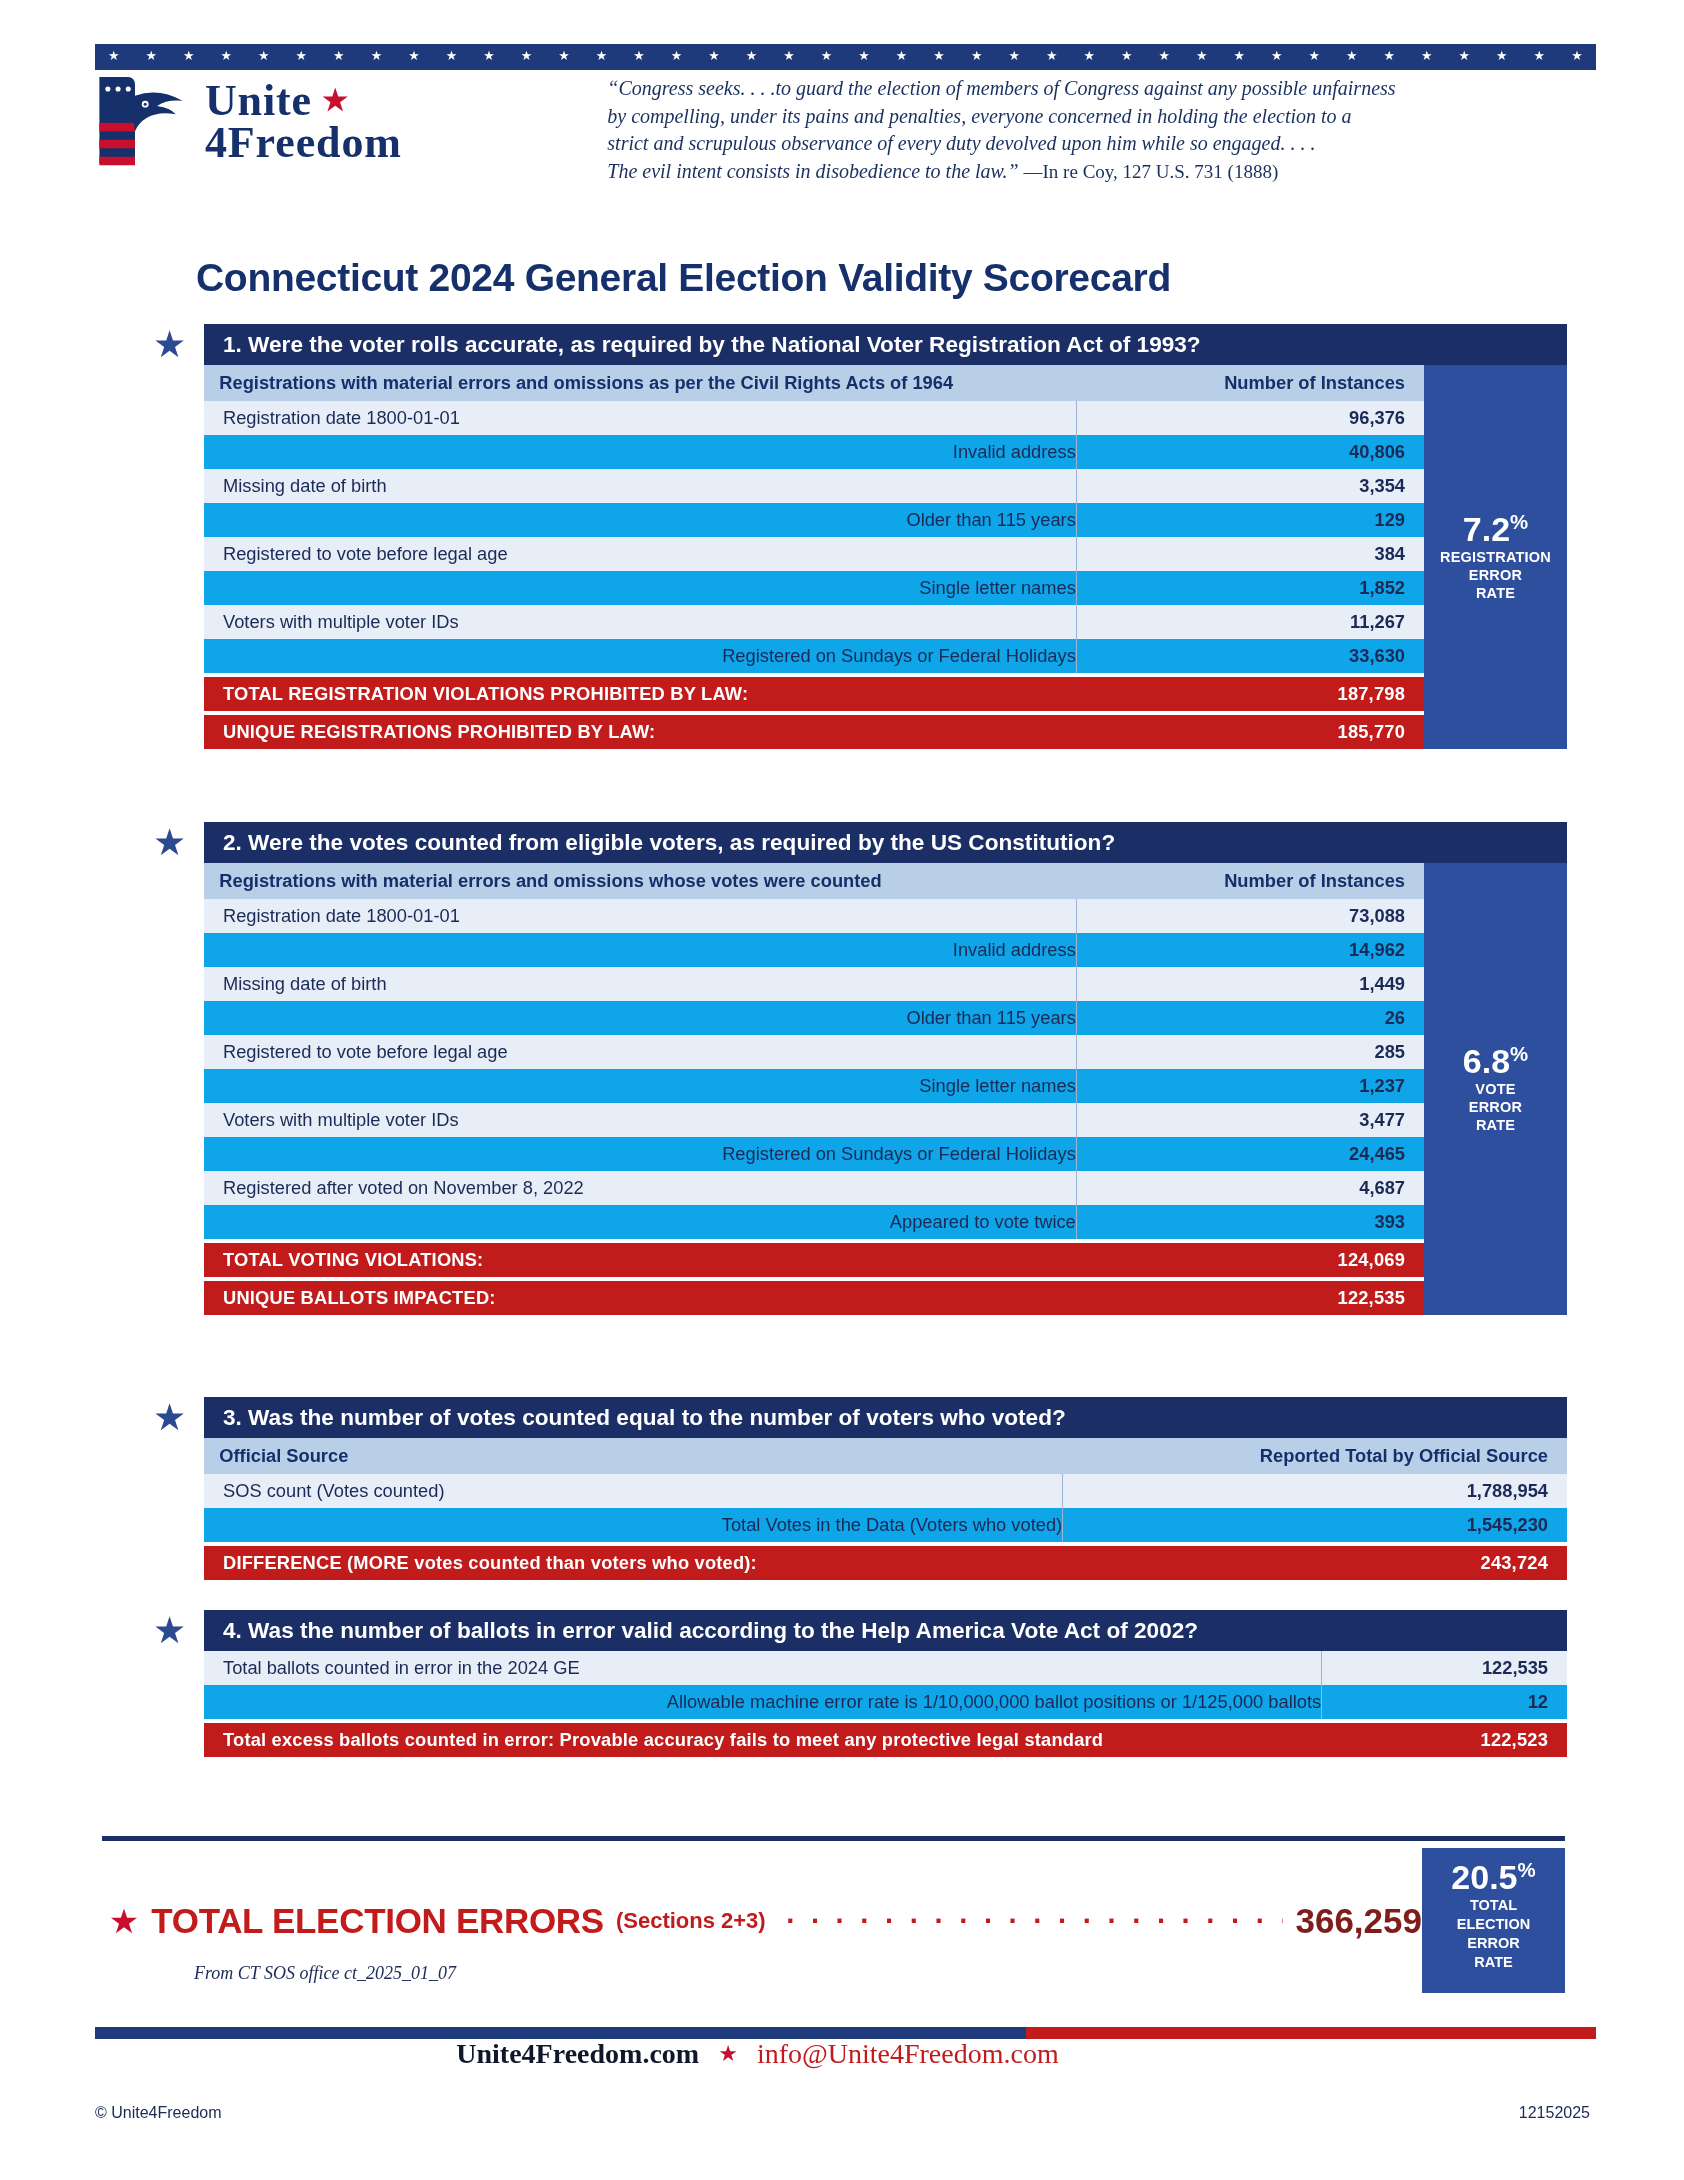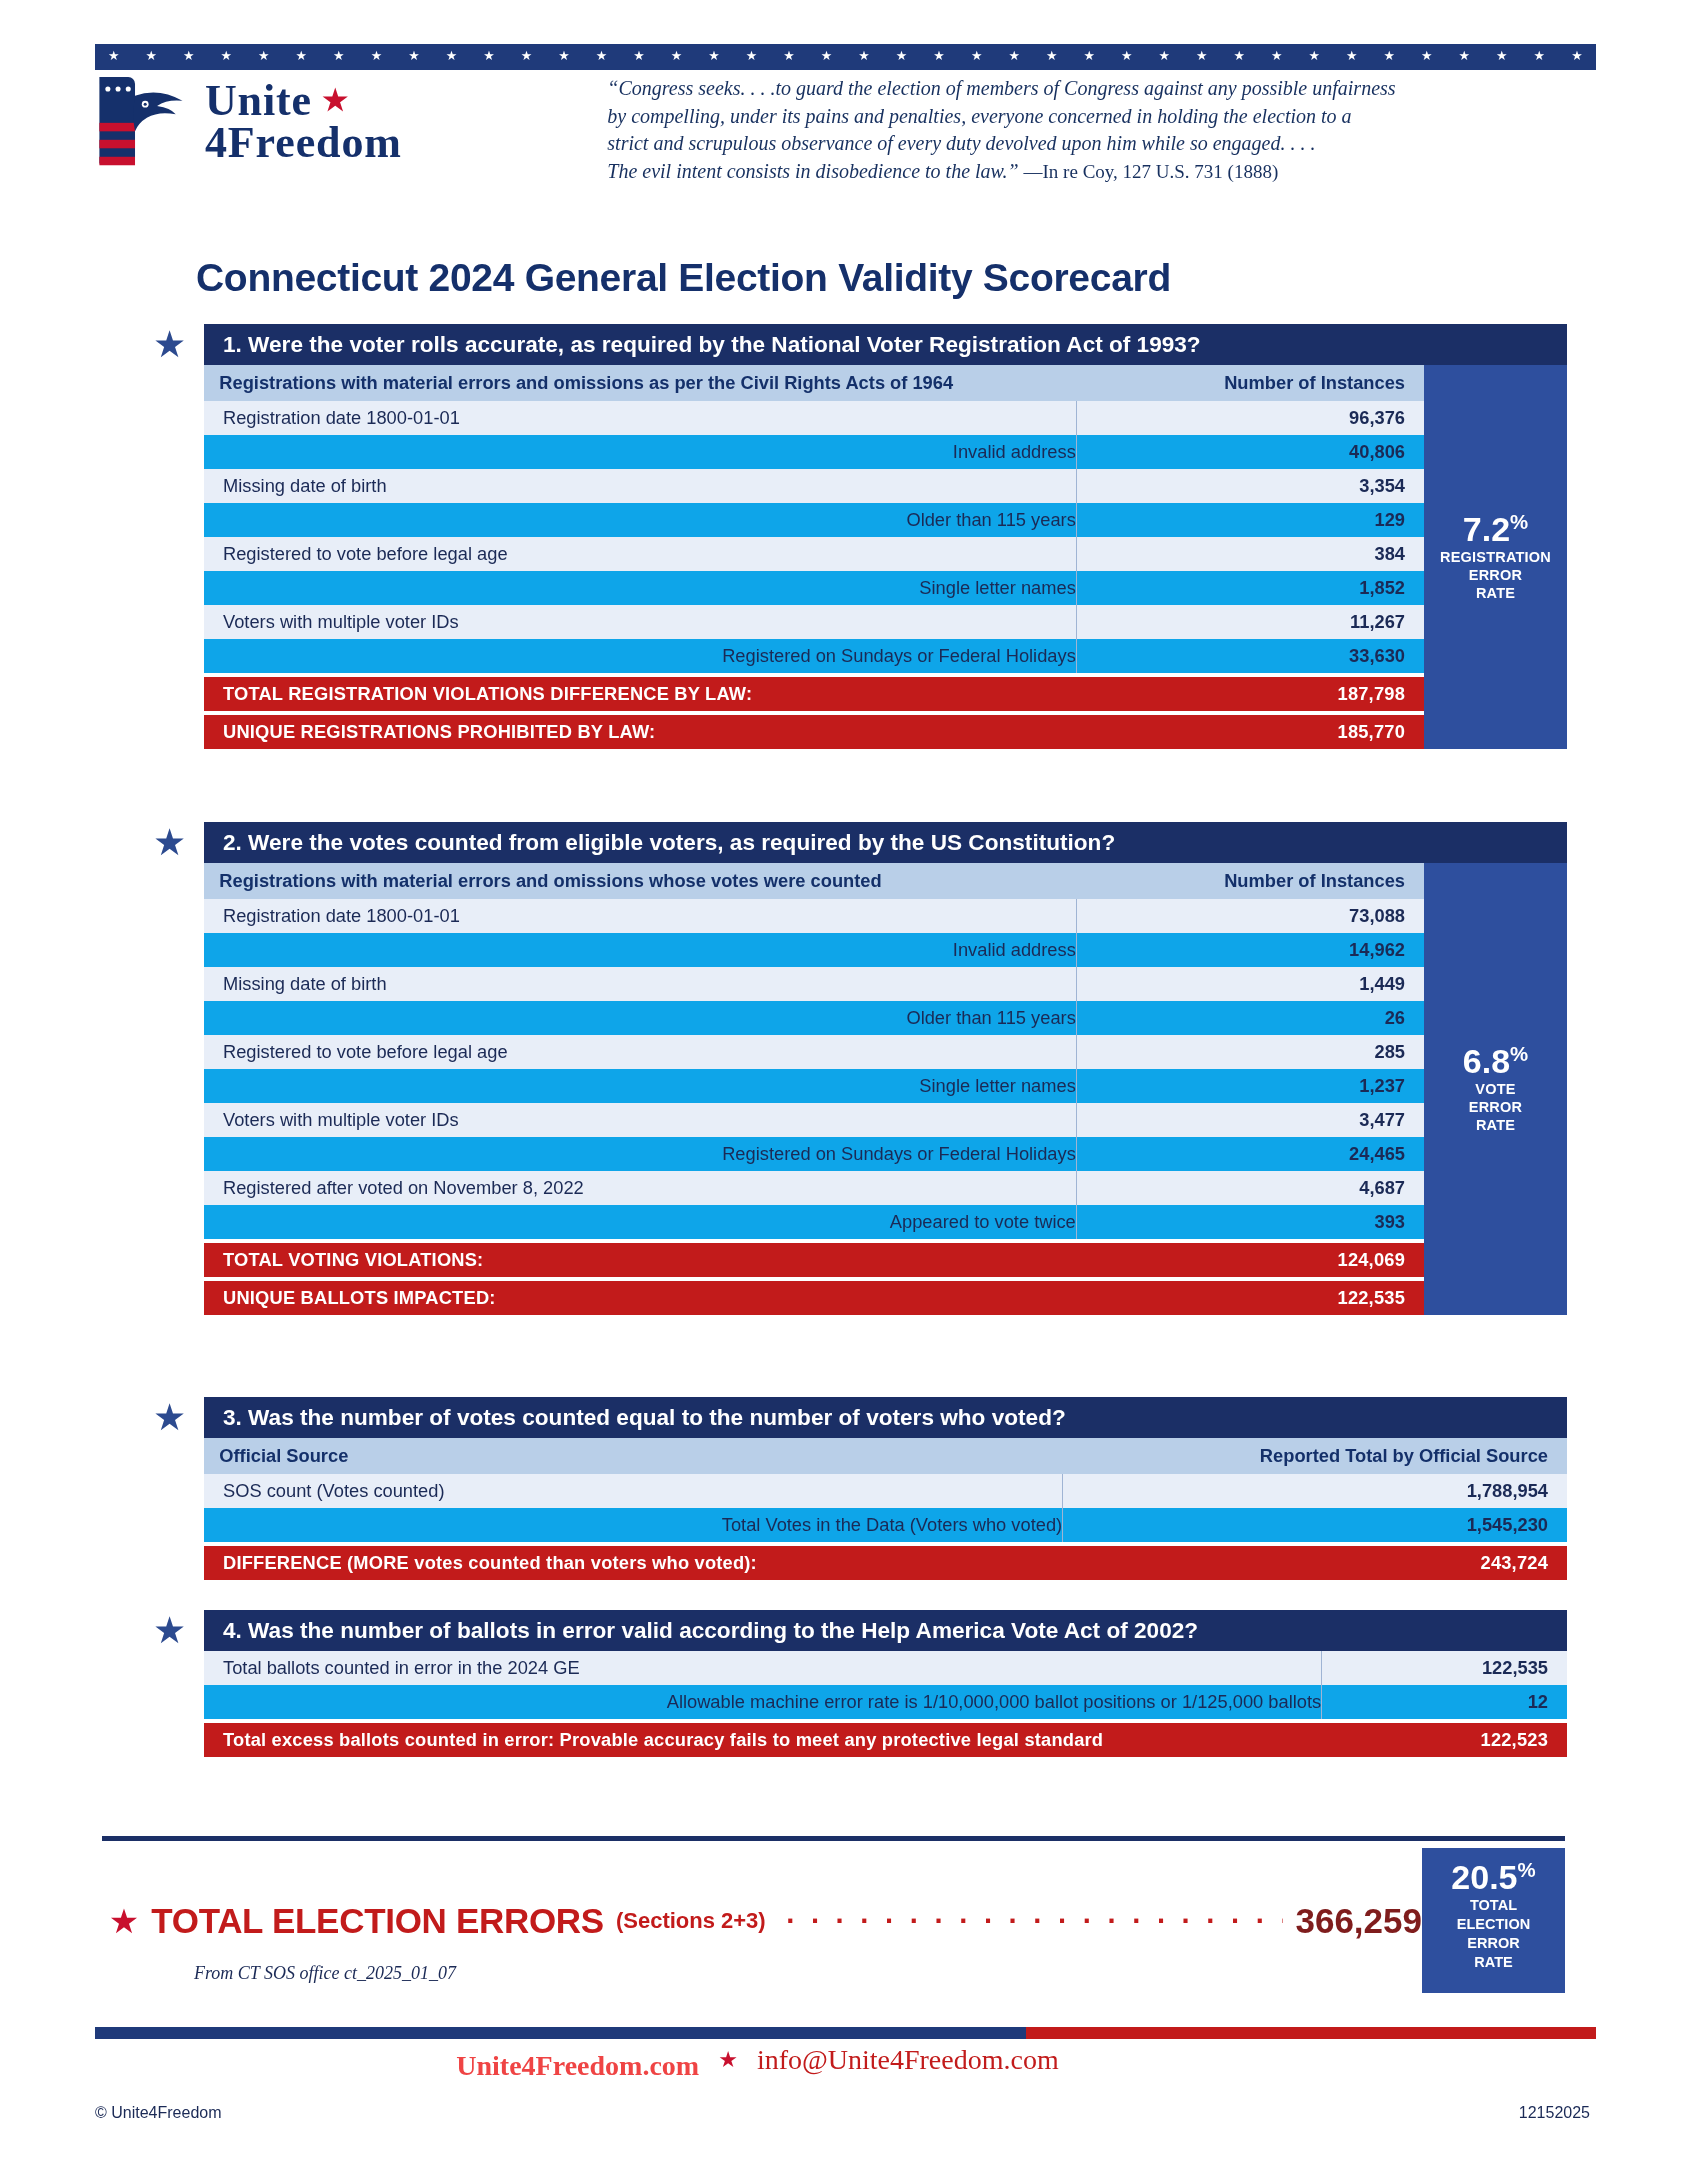--- a/index.html
+++ b/index.html
@@ -295,21 +295,21 @@
     left: 95px;
     top: 2038px;
     width: 1325px;
     display: flex;
     align-items: center;
     justify-content: center;
     gap: 19px;
     font-family: "Liberation Serif", serif;
     font-size: 28px;
   }
-  .footer-links .site { color: #ef4444; font-weight: bold; margin-top: 12px; }
+  .footer-links .site { color: #0f172a; font-weight: bold; }
   .footer-links .star { color: #c8102e; font-size: 22px; }
   .footer-links .mail { color: #c21b1b; }
   .footer-meta-left {
     position: absolute;
     left: 95px;
     top: 2104px;
     font-size: 16px;
     color: #1b2a56;
   }
   .footer-meta-right {
@@ -452,21 +452,21 @@
                   <td class="num">11,267</td>
                 </tr>
                 <tr class="even">
                   <td>Registered on Sundays or Federal Holidays</td>
                   <td class="num">33,630</td>
                 </tr>
                 <tr class="spacer">
                   <td colspan="2"></td>
                 </tr>
                 <tr class="total">
-                  <td>TOTAL REGISTRATION VIOLATIONS DIFFERENCE BY LAW:</td>
+                  <td>TOTAL REGISTRATION VIOLATIONS PROHIBITED BY LAW:</td>
                   <td class="num">187,798</td>
                 </tr>
                 <tr class="spacer">
                   <td colspan="2"></td>
                 </tr>
                 <tr class="total">
                   <td>UNIQUE REGISTRATIONS PROHIBITED BY LAW:</td>
                   <td class="num">185,770</td>
                 </tr>
               </tbody>

